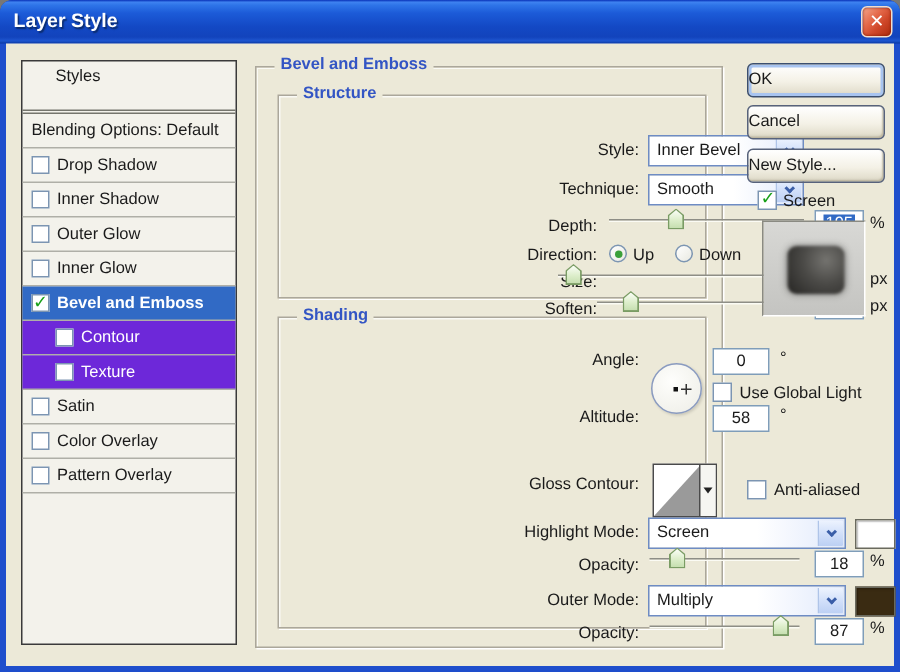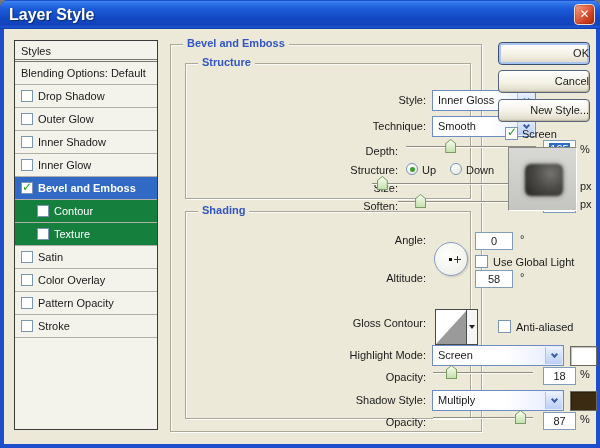--- a/index.html
+++ b/index.html
@@ -1,32 +1,32 @@
 <!DOCTYPE html>
 <html><head>
 <meta charset="utf-8">
 <style>
   html,body{margin:0;padding:0;background:#777;}
   *{box-sizing:border-box;font-family:"Liberation Sans","DejaVu Sans",sans-serif;}
   .window{position:relative;width:600px;height:448px;background:#1E4ECC;border-radius:8px 8px 0 0;overflow:hidden;font-size:11px;color:#1a1a1a;}
   
   .titlebar{position:absolute;top:0;left:0;width:600px;height:29px;border-radius:8px 8px 0 0;
     background:linear-gradient(180deg,#0831B8 0%,#3E82F0 5%,#2E74E8 12%,#1C5BD8 30%,#1348C4 62%,#1243BC 85%,#1E56D0 94%,#0A37A0 100%);}
-  .title-text{position:absolute;left:9px;top:6px;color:#fff;font-weight:bold;font-size:16px;text-shadow:1px 1px 1px #0A2A6A;}
+  .title-text{position:absolute;left:9px;top:6px;color:#fff;font-weight:bold;font-size:13px;text-shadow:1px 1px 1px #0A2A6A;}
   .close-btn{position:absolute;top:4px;right:5px;width:21px;height:21px;border-radius:4px;border:1px solid #F2DCCB;
     background:linear-gradient(135deg,#F4A98E 0%,#E4694A 38%,#D0482A 62%,#AE2A0C 100%);
     color:#fff;font-weight:bold;font-size:12px;line-height:18px;text-align:center;cursor:pointer;box-shadow:inset 0 0 2px #7A1A04;}
   
   .body{position:absolute;top:29px;left:4px;width:592px;height:415px;background:#ECE9D8;}
   
   .styles-list{position:absolute;left:10px;top:11px;width:144px;height:390px;background:#F3F2EB;border:1px solid #3A3A3A;}
-  .list-header{height:21px;line-height:21px;padding-left:6px;border-bottom:3px double #75756D;}
+  .list-header{height:35px;line-height:21px;padding-left:22px;border-bottom:3px double #75756D;}
   .list-row{height:23px;display:flex;align-items:center;gap:5px;padding-left:6px;border-bottom:1px solid #AFAFA7;cursor:pointer;}
   .list-row.plain{padding-left:6px;}
-  .list-row.sub{padding-left:22px;background:#15803d;color:#fff;}
+  .list-row.sub{padding-left:22px;background:#6d28d9;color:#fff;}
   .list-row.sel{background:#316AC5;color:#fff;font-weight:bold;}
   .cb{flex:0 0 auto;width:12px;height:12px;background:#fff;border:1px solid #7C95B2;position:relative;}
   .cb .mark{position:absolute;left:0px;top:-3px;color:#18A018;font-size:12px;font-weight:bold;}
   
   .group{position:absolute;border:1px solid #ABA79B;box-shadow:1px 1px 0 #FFFFFF, inset 1px 1px 0 rgba(255,255,255,.75);}
   .legend{position:absolute;top:-8px;left:12px;background:#ECE9D8;padding:0 4px;color:#3355C4;font-weight:bold;}
   .bevel-group{left:166px;top:15px;width:312px;height:388px;}
   .structure-group{left:14px;top:18px;width:286px;height:136px;}
   .shading-group{left:14px;top:166px;width:286px;height:208px;}
   .flabel{position:absolute;text-align:right;white-space:nowrap;}
@@ -56,21 +56,21 @@
   .dial{position:absolute;width:34px;height:34px;border-radius:50%;border:1px solid #8A9BC0;background:radial-gradient(circle at 40% 35%,#FEFEFC,#EDEDE6);box-shadow:1px 1px 2px rgba(0,0,0,.15);cursor:pointer;}
   .dial .dot{position:absolute;left:14px;top:15px;width:3px;height:3px;background:#111;}
   .dial .cross-v{position:absolute;left:22px;top:13px;width:1px;height:7px;background:#333;}
   .dial .cross-h{position:absolute;left:19px;top:16px;width:7px;height:1px;background:#333;}
   .contour{position:absolute;width:43px;height:36px;border:1px solid #4A4A4A;background:#fff;cursor:pointer;}
   .contour svg{position:absolute;left:0;top:0;}
   .contour .drop{position:absolute;top:0;right:0;bottom:0;width:11px;border-left:1px solid #4A4A4A;background:#F6F6F2;display:flex;align-items:center;justify-content:center;}
   .contour .arr{width:0;height:0;border-left:3px solid transparent;border-right:3px solid transparent;border-top:4px solid #222;}
   .swatch{position:absolute;width:27px;height:20px;border:1px solid #6A6A5E;box-shadow:inset 1px 1px 1px rgba(0,0,0,.25);cursor:pointer;}
   
-  .btn-xp{position:absolute;width:92px;height:23px;border:1px solid #57627B;border-radius:4px;text-align:right;line-height:21px;cursor:pointer;
+  .btn-xp{position:absolute;width:92px;height:23px;border:1px solid #57627B;border-radius:4px;text-align:left;line-height:21px;cursor:pointer;
     background:linear-gradient(180deg,#FFFFFF 0%,#F4F1E6 55%,#E5E1D1 85%,#D6D2C2 100%);box-shadow:inset -1px -1px 1px rgba(160,150,120,.5);}
   .btn-xp.default{border-color:#3C4F6F;box-shadow:inset 0 0 0 2px #A8C4F0;}
   .preview-wrap{position:absolute;left:501px;top:98px;display:flex;gap:4px;align-items:center;}
   .preview-wrap .xcb{position:relative;}
   .thumb-preview{position:absolute;left:504px;top:118px;width:69px;height:64px;background:linear-gradient(180deg,#D8D8D5,#C4C4C1);
     border:1px solid;border-color:#8A8A82 #FFFFFF #FFFFFF #8A8A82;}
   .thumb-preview .blob{position:absolute;left:16px;top:16px;width:38px;height:32px;border-radius:6px;
     background:radial-gradient(circle at 68% 30%,#74736F 0%,#4B4A47 45%,#262523 100%);filter:blur(1.2px);box-shadow:0 0 4px rgba(40,40,38,.6);}
 </style>
 </head>
@@ -91,32 +91,32 @@
           <div class="list-row">
     <span class="cb">
               <span class="mark"></span>
             </span>
     <span class="row-label">Drop Shadow</span>
   </div>
           <div class="list-row">
     <span class="cb">
               <span class="mark"></span>
             </span>
+    <span class="row-label">Inner Shadow</span>
+  </div>
+          <div class="list-row">
+    <span class="cb">
+              <span class="mark"></span>
+            </span>
     <span class="row-label">Outer Glow</span>
   </div>
           <div class="list-row">
     <span class="cb">
               <span class="mark"></span>
             </span>
-    <span class="row-label">Inner Shadow</span>
-  </div>
-          <div class="list-row">
-    <span class="cb">
-              <span class="mark"></span>
-            </span>
     <span class="row-label">Inner Glow</span>
   </div>
           <div class="list-row sel">
     <span class="cb">
               <span class="mark">✓</span>
             </span>
     <span class="row-label">Bevel and Emboss</span>
   </div>
           <div class="list-row sub">
     <span class="cb">
@@ -139,40 +139,34 @@
           <div class="list-row">
     <span class="cb">
               <span class="mark"></span>
             </span>
     <span class="row-label">Color Overlay</span>
   </div>
           <div class="list-row">
     <span class="cb">
               <span class="mark"></span>
             </span>
-    <span class="row-label">Pattern Opacity</span>
-  </div>
-          <div class="list-row">
-    <span class="cb">
-              <span class="mark"></span>
-            </span>
-    <span class="row-label">Stroke</span>
+    <span class="row-label">Pattern Overlay</span>
   </div>
         </div>
     </div>
 
     <div class="group bevel-group">
       <span class="legend">Bevel and Emboss</span>
 
       <div class="group structure-group">
         <span class="legend">Structure</span>
 
         <span class="flabel" style="left:120px;top:30px;width:120px">Style:</span>
         <div class="combo" style="left:246px;top:26px;width:104px">
-          <span class="val">Inner Gloss</span>
+          <span class="val">Inner Bevel</span>
           <span class="btn">
               <span class="chev"></span>
             </span>
         </div>
 
         <span class="flabel" style="left:120px;top:56px;width:120px">Technique:</span>
         <div class="combo" style="left:246px;top:52px;width:104px">
           <span class="val">Smooth</span>
           <span class="btn">
               <span class="chev"></span>
@@ -180,21 +174,21 @@
         </div>
 
         <span class="flabel" style="left:92px;top:81px;width:120px">Depth:</span>
         <div class="slider" style="left:220px;top:74px;width:130px">
           <span class="rail"></span>
           <span class="thumb" style="left: 34%;"></span>
         </div>
         <div class="numbox" style="left:357px;top:76px"><span class="hl">195</span></div>
         <span class="unit" style="left:394px;top:79px">%</span>
 
-        <span class="flabel" style="left:92px;top:100px;width:120px">Structure:</span>
+        <span class="flabel" style="left:92px;top:100px;width:120px">Direction:</span>
         <span class="radio sel" style="left:220px;top:99px"></span>
         <span class="unit" style="left:236px;top:100px">Up</span>
         <span class="radio" style="left:264px;top:99px"></span>
         <span class="unit" style="left:280px;top:100px">Down</span>
 
         <span class="flabel" style="left:92px;top:118px;width:120px">Size:</span>
         <div class="slider" style="left:186px;top:111px;width:164px">
           <span class="rail"></span>
           <span class="thumb" style="left: 6%;"></span>
         </div>
@@ -251,21 +245,21 @@
         <span class="swatch" style="left: 384px; top: 134px; background: rgb(255, 255, 255);"></span>
 
         <span class="flabel" style="left:120px;top:159px;width:120px">Opacity:</span>
         <div class="slider" style="left:247px;top:152px;width:100px">
           <span class="rail"></span>
           <span class="thumb" style="left: 18%;"></span>
         </div>
         <div class="numbox" style="left:357px;top:155px">18</div>
         <span class="unit" style="left:394px;top:156px">%</span>
 
-        <span class="flabel" style="left:120px;top:182px;width:120px">Shadow Style:</span>
+        <span class="flabel" style="left:120px;top:182px;width:120px">Outer Mode:</span>
         <div class="combo" style="left:246px;top:178px;width:132px">
           <span class="val">Multiply</span>
           <span class="btn">
               <span class="chev"></span>
             </span>
         </div>
         <span class="swatch" style="left: 384px; top: 179px; background: rgb(58, 43, 18);"></span>
 
         <span class="flabel" style="left:120px;top:204px;width:120px">Opacity:</span>
         <div class="slider" style="left:247px;top:197px;width:100px">

